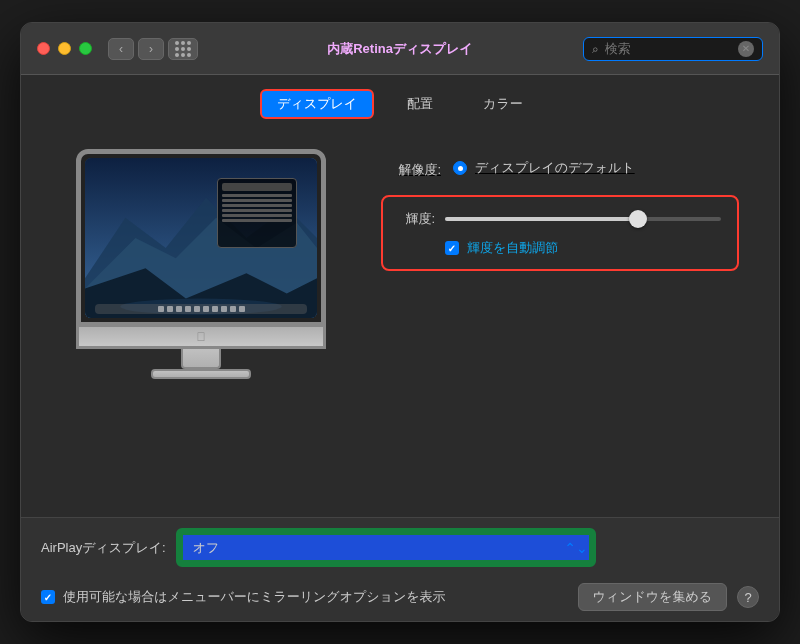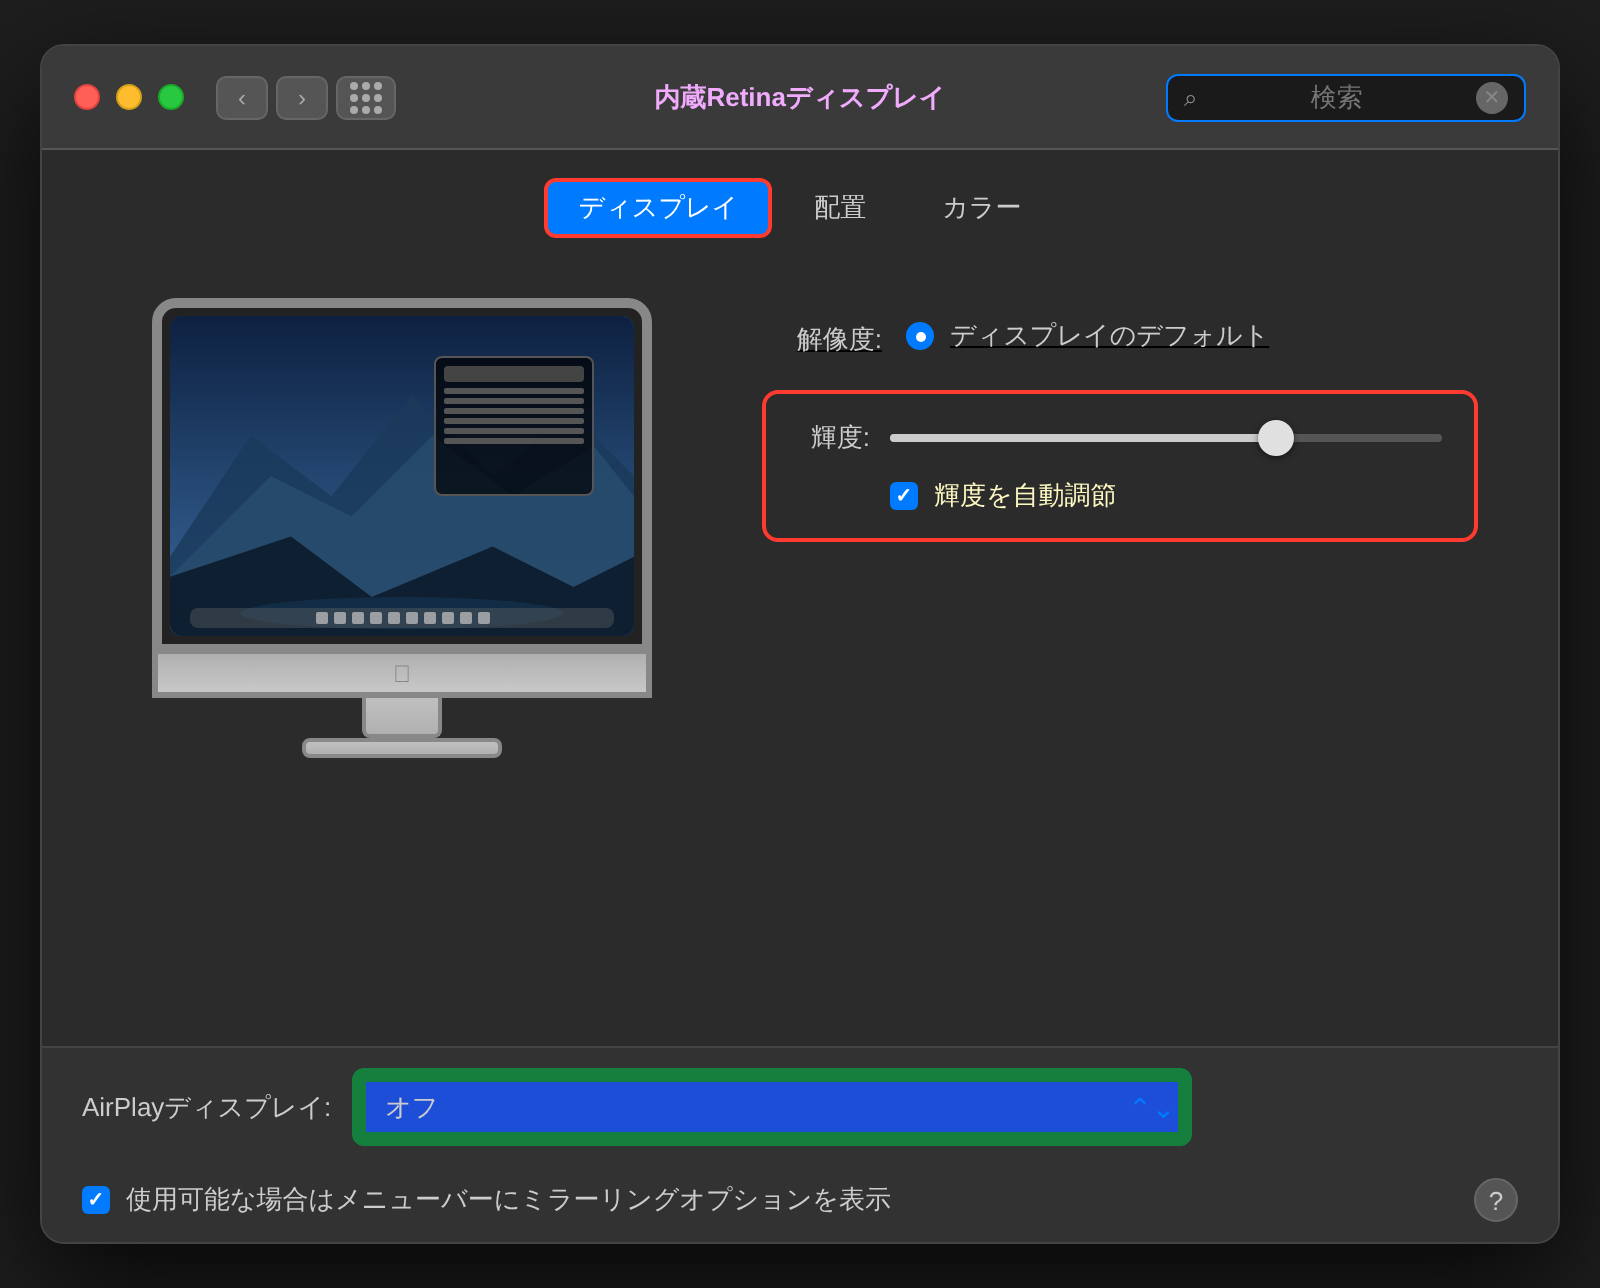--- a/index.html
+++ b/index.html
@@ -116,21 +116,20 @@
     }
 
     .search-input {
       background: transparent;
       border: none;
       outline: none;
       color: #fde047;
       font-size: 13px;
       flex: 1;
       width: 100%;
-      text-align: center;
     }
 
     .search-clear {
       color: #888;
       font-size: 14px;
       cursor: pointer;
       width: 16px;
       height: 16px;
       background: #666;
       border-radius: 50%;
@@ -139,21 +138,21 @@
       justify-content: center;
       font-size: 10px;
     }
 
     
     .tabs-bar {
       display: flex;
       justify-content: center;
       align-items: center;
       padding: 14px 0 10px;
-      gap: 4px;
+      gap: 16px;
       flex-shrink: 0;
       background: #2b2b2b;
     }
 
     .tab {
       padding: 5px 16px;
       font-size: 13px;
       color: #ccc;
       cursor: pointer;
       border-radius: 6px;
@@ -445,21 +444,21 @@
       flex-shrink: 0;
     }
 
     .checkbox-check {
       color: white;
       font-size: 10px;
       font-weight: bold;
     }
 
     .checkbox-label {
-      color: #fef9c3;
+      color: #0ea5e9;
       font-size: 13px;
     }
 
     
     .bottom-bar {
       background: #323232;
       border-top: 1px solid #444;
       padding: 10px 20px;
       display: flex;
       align-items: center;
@@ -730,16 +729,17 @@
   </div>
 
   <div class="bottom-bar2">
     <div class="mirror-checkbox-row">
       <div class="mirror-checkbox">
         <span style="color:white;font-size:10px;font-weight:bold;">✓</span>
       </div>
       <span class="mirror-text">使用可能な場合はメニューバーにミラーリングオプションを表示</span>
     </div>
     <div class="right-buttons">
+      <button class="bottom-btn">ウィンドウを集める</button>
       <div class="help-btn">?</div>
     </div>
   </div>
 </div>
 
 </body></html>

